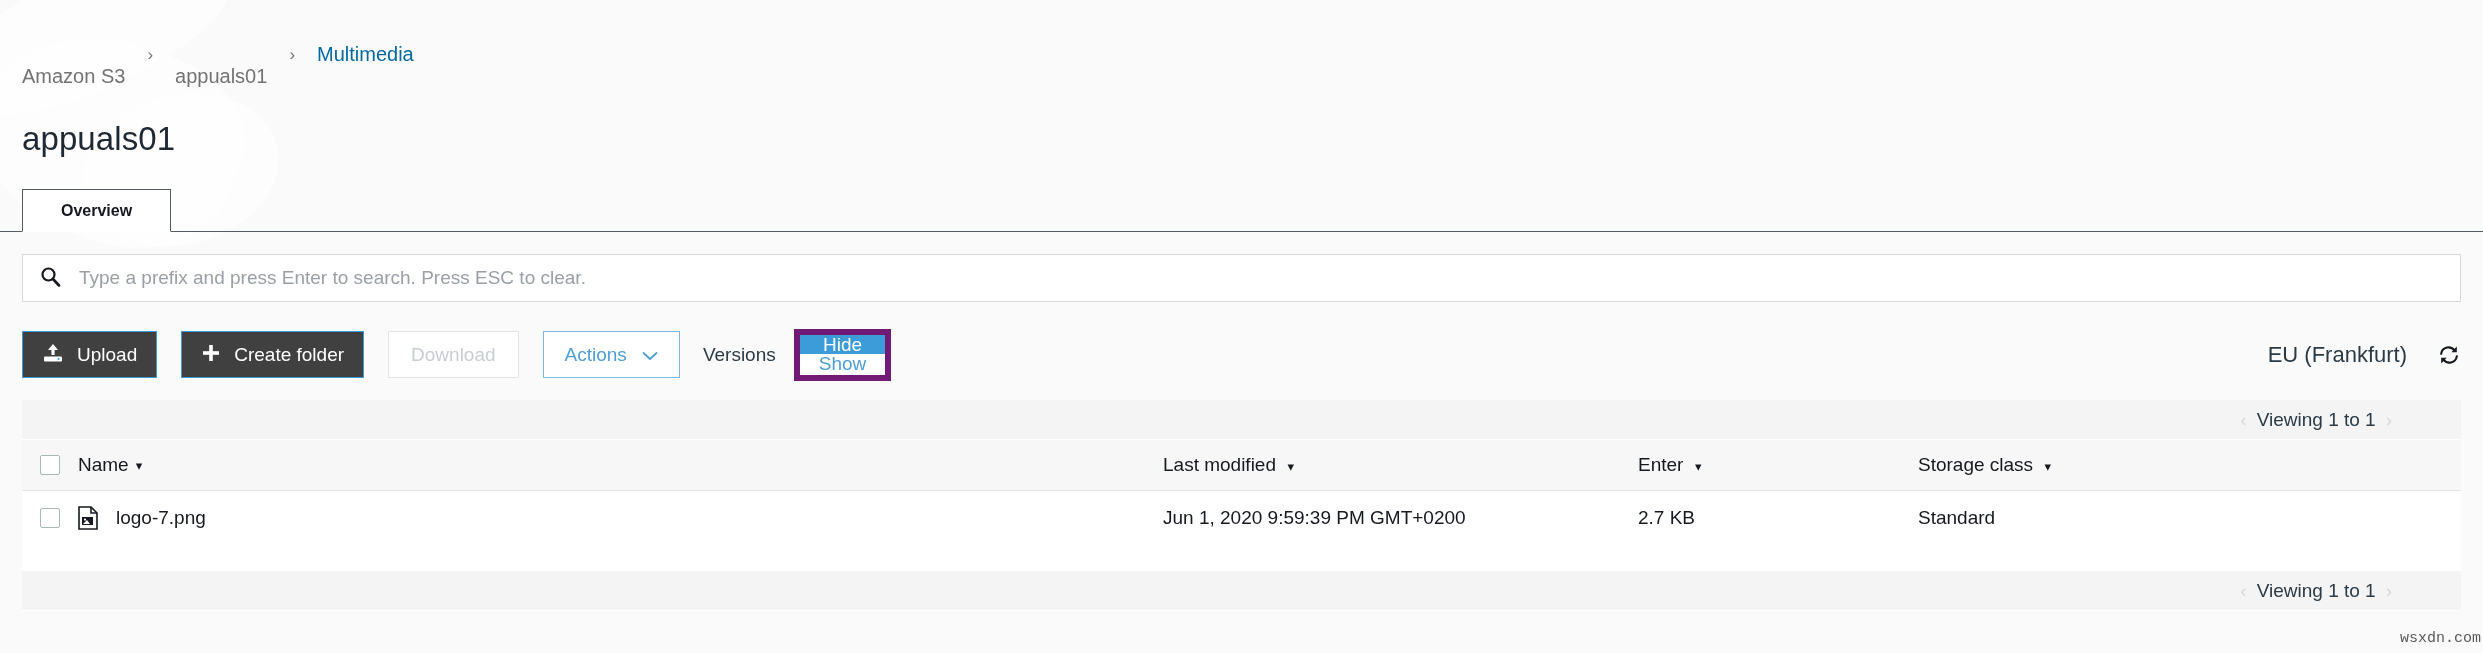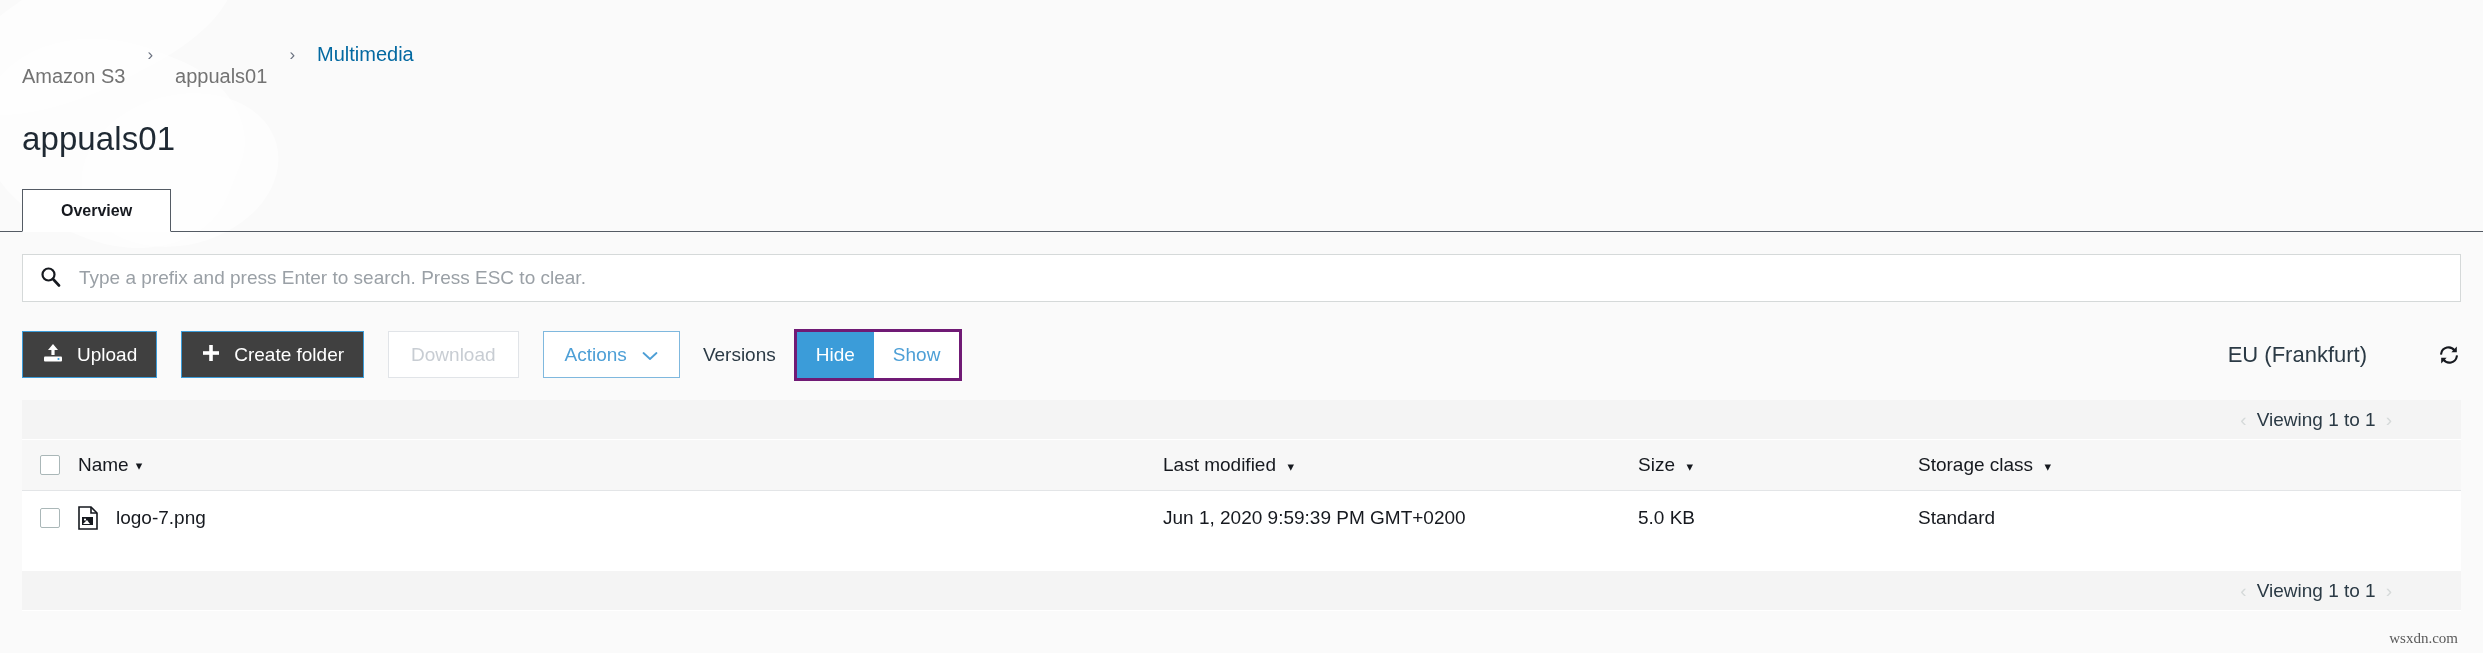--- a/index.html
+++ b/index.html
@@ -180,41 +180,41 @@
 
   .versions-label {
     font-size: 19px;
     color: #2b3a45;
     margin-left: 23px;
     margin-right: 18px;
     white-space: nowrap;
   }
   .seg {
     display: flex;
-    border: 3px solid #701a75;
+    border: 6px solid #701a75;
     height: 52px;
+    flex-direction: column;
   }
   .seg-btn {
     display: inline-flex;
     align-items: center;
     justify-content: center;
     padding: 0 19px;
     font-size: 19px;
     cursor: pointer;
     line-height: 1;
     white-space: nowrap;
   }
   .seg-on { background: #3b9cd9; color: #ffffff; }
   .seg-off { background: #ffffff; color: #4d9fd6; }
 
   .toolbar-right {
     margin-left: auto;
     display: flex;
     align-items: center;
-    gap: 40px;
   }
   .region-label {
     font-size: 22px;
     color: #2b3a45;
     white-space: nowrap;
   }
   .refresh-btn {
     margin-left: 30px;
     cursor: pointer;
     display: flex;
@@ -301,25 +301,25 @@
     width: 20px; height: 20px;
     border: 1px solid #aab7b8;
     background: #ffffff;
     border-radius: 2px;
     cursor: pointer;
   }
   .file-icon { margin-right: 18px; display: flex; align-items: center; }
 
   .watermark {
     position: absolute;
-    right: 25px;
+    right: 2px;
     bottom: 6px;
     font-size: 15px;
     color: #5a5a5a;
-    font-family: Liberation Serif, serif;
+    font-family: Liberation Mono, monospace;
     z-index: 3;
   }
 </style>
 </head>
 <body>
 
 <div class="page">
 
   <div class="bg-streak streak-a"></div>
   <div class="bg-streak streak-b"></div>
@@ -429,21 +429,21 @@
         </div>
         <div class="cell-name">
           <span class="th">Name</span>
           <span class="sort-caret">▾</span>
         </div>
         <div class="cell-mod">
           <span class="th">Last modified</span>
           <span class="sort-caret">▾</span>
         </div>
         <div class="cell-size">
-          <span class="th">Size</span>
+          <span class="th">Enter</span>
           <span class="sort-caret">▾</span>
         </div>
         <div class="cell-class">
           <span class="th">Storage class</span>
           <span class="sort-caret">▾</span>
         </div>
       </div>
 
       <div class="trow">
         <div class="cell-check">
@@ -455,21 +455,21 @@
               <path d="M1 1 H13 L19 7 V23 H1 Z" fill="#ffffff" stroke="#16191f" stroke-width="1.6"></path>
               <path d="M13 1 L13 7 L19 7" fill="none" stroke="#16191f" stroke-width="1.6"></path>
               <rect x="4" y="11" width="11" height="8" fill="#16191f"></rect>
               <circle cx="7" cy="13.6" r="1.1" fill="#ffffff"></circle>
               <polygon points="5,18 9,14 12,18" fill="#ffffff"></polygon>
             </svg>
           </span>
           <span class="td">logo-7.png</span>
         </div>
         <div class="cell-mod td">Jun 1, 2020 9:59:39 PM GMT+0200</div>
-        <div class="cell-size td">5.0 KB</div>
+        <div class="cell-size td">2.7 KB</div>
         <div class="cell-class td">Standard</div>
       </div>
 
       <div class="table-foot-gap"></div>
 
       <div class="pager-bar">
         <div class="pager">
           <span class="pager-arrow">‹</span>
           <span class="pager-text">Viewing 1 to 1</span>
           <span class="pager-arrow">›</span>

